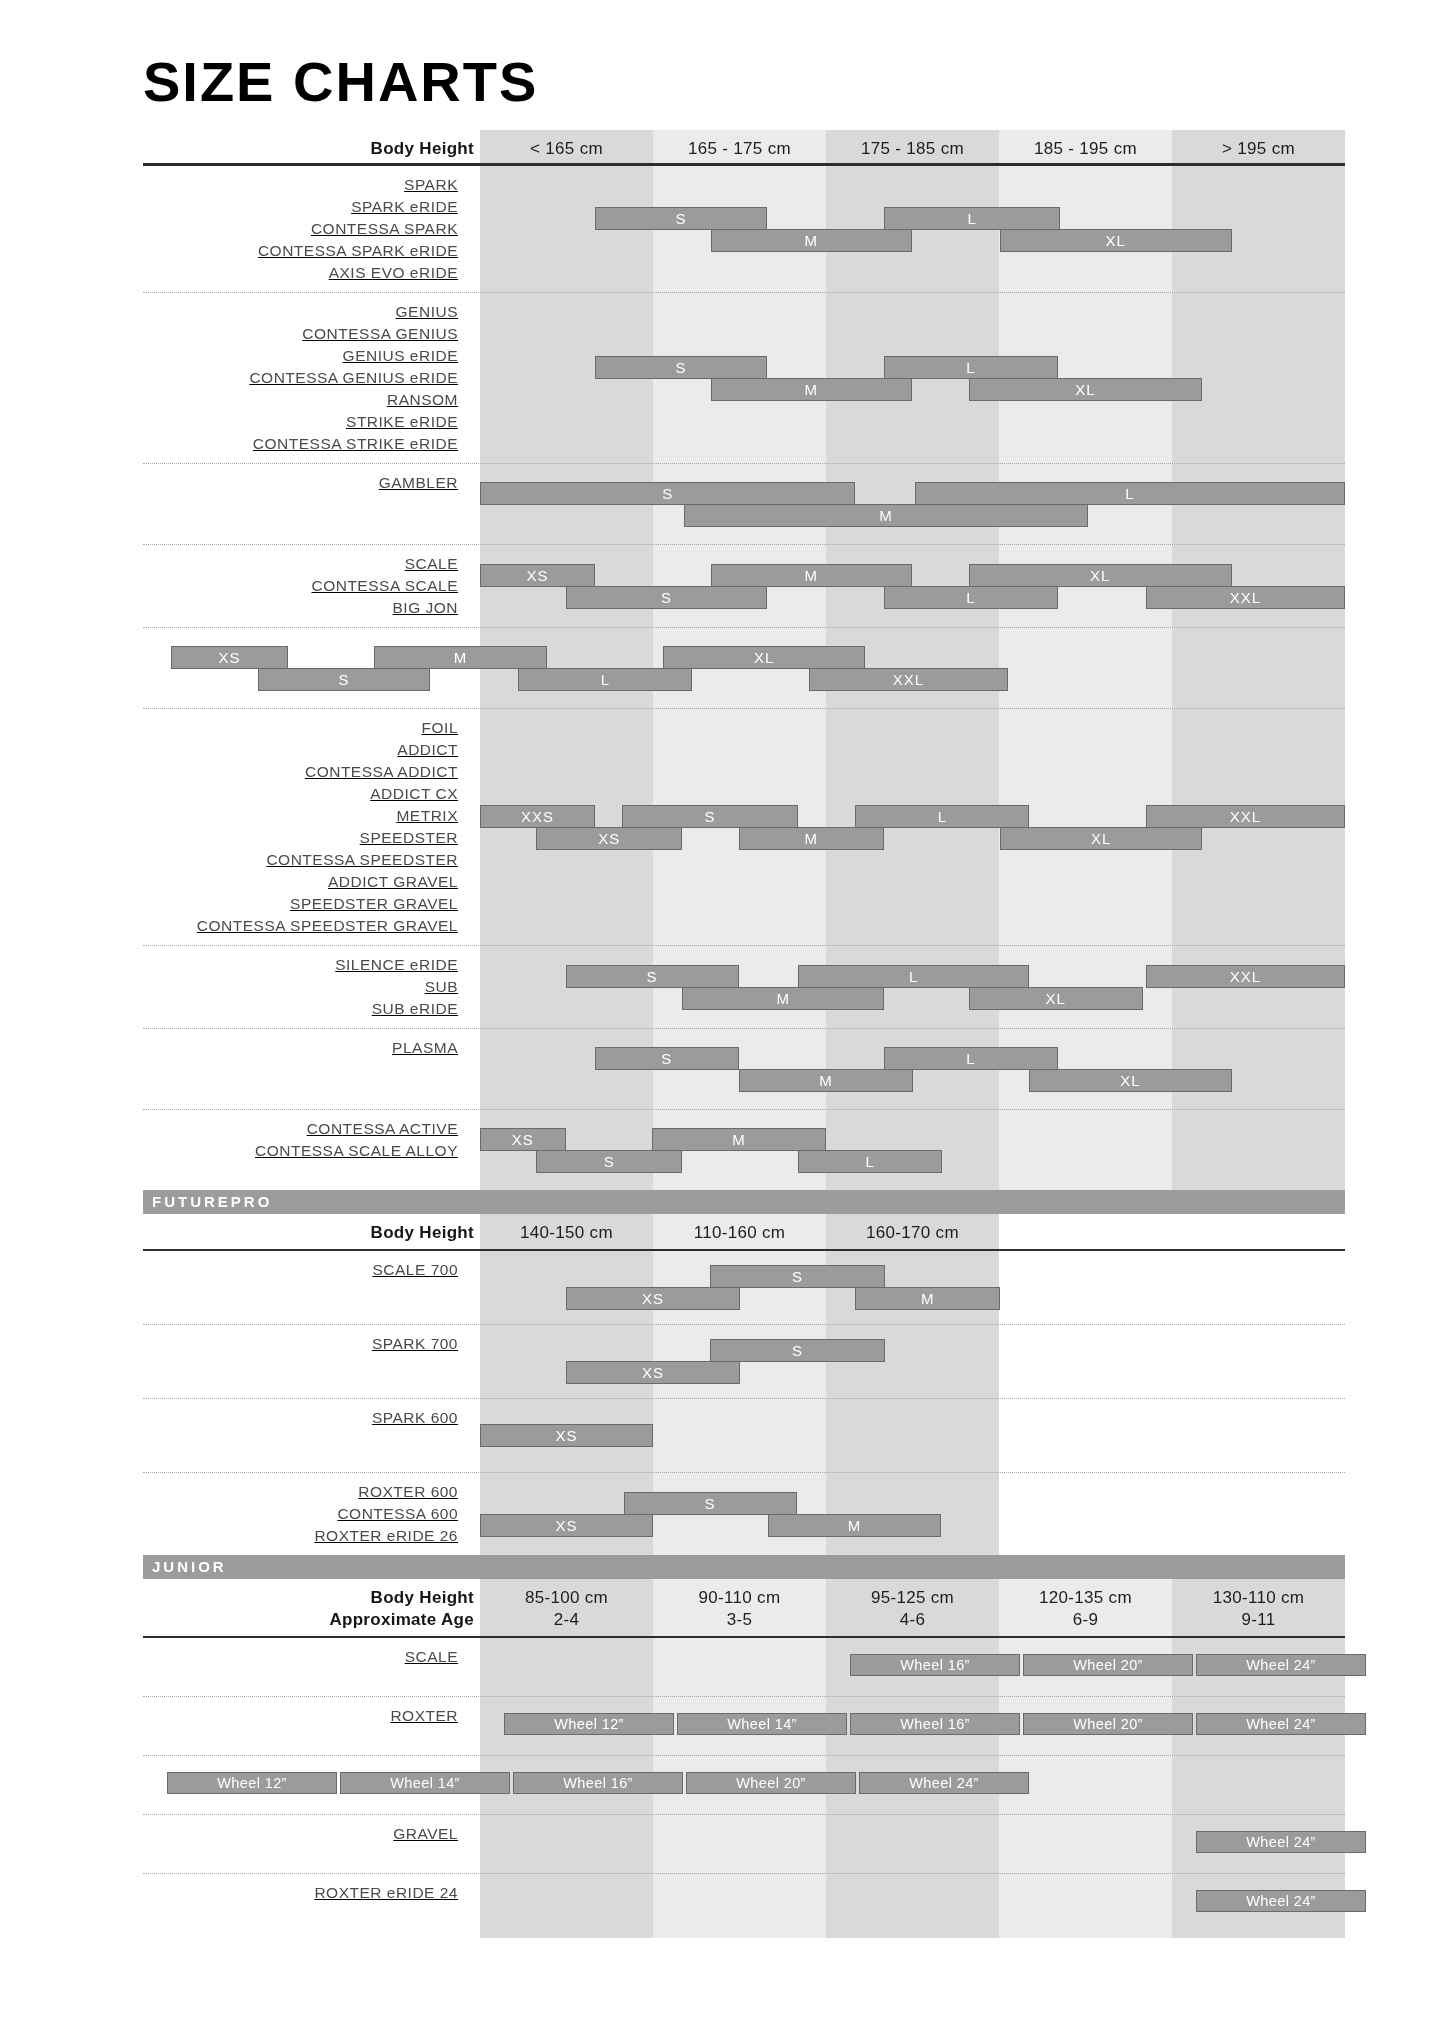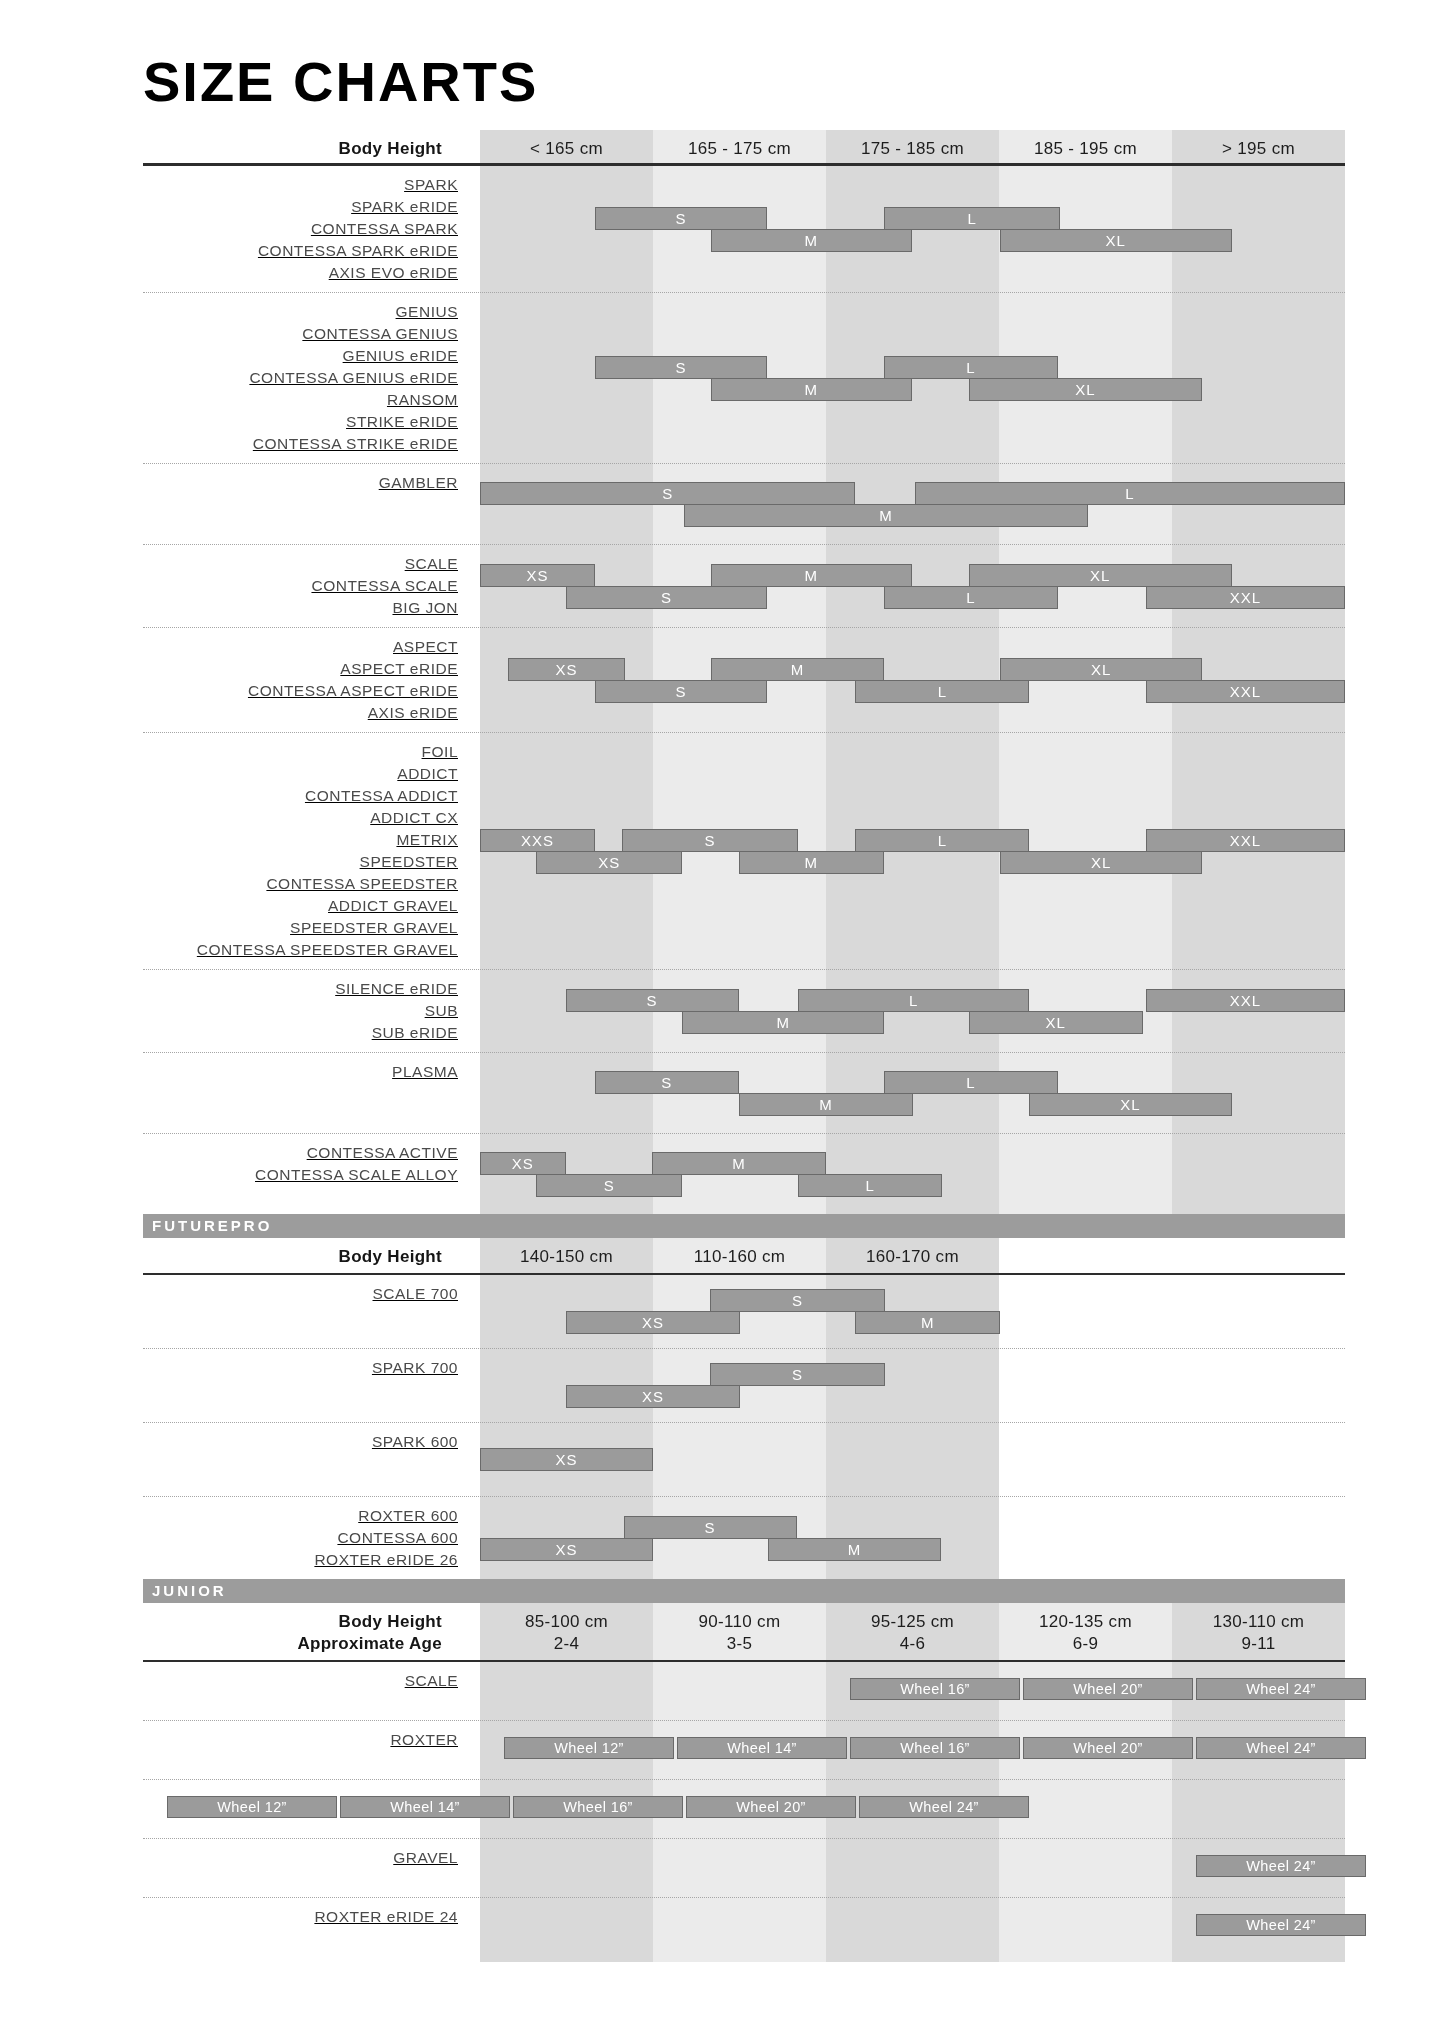--- a/index.html
+++ b/index.html
@@ -11,21 +11,21 @@
         font-weight:bold;font-size:15px;letter-spacing:3px;line-height:24px;
         padding-left:9px;box-sizing:border-box;}
   .section{position:relative;margin-left:143px;width:1202px;}
   .stripes{position:absolute;left:337px;top:0;bottom:0;width:865px;display:flex;z-index:0;}
   .stripe{width:20%;height:100%;}
   .stripe.dark{background:#d9d9d9;}
   .stripe.light{background:#ebebeb;}
   .sec-content{position:relative;z-index:1;}
   .header-row{display:flex;align-items:flex-end;padding:8px 0 3px;border-bottom:3px solid #2d2d2d;}
   .sec-futurepro .header-row,.sec-junior .header-row{border-bottom-width:2px;padding-bottom:5px;}
-  .header-label{width:337px;padding-right:38px;box-sizing:border-box;text-align:right;
+  .header-label{width:337px;padding-right:6px;box-sizing:border-box;text-align:right;
                 font-weight:bold;font-size:17px;line-height:22px;color:#161616;letter-spacing:0.3px;}
   .header-cols{width:865px;display:flex;}
   .header-col{width:20%;text-align:center;font-size:17px;line-height:22px;color:#1d1d1d;letter-spacing:0.3px;}
   .group{display:flex;border-bottom:1px dotted #a6a6a6;padding:8px 0;text-decoration:underline;}
   .sec-main .group{min-height:64px;}
   .sec-futurepro .group{min-height:57px;}
   .sec-junior .group{min-height:38px;padding-bottom:12px;}
   .sec-junior .group:last-child{padding-bottom:18px;}
   .sec-content .group:last-child{border-bottom:none;}
   .models{width:337px;padding-right:22px;box-sizing:border-box;text-align:right;}
@@ -143,26 +143,20 @@
                 <div class="bar" style="left: 56.5%; width: 30.4%;">XL</div>
               </div>
               <div class="bar-row">
                 <div class="bar" style="left: 9.9%; width: 23.3%;">S</div>
                 <div class="bar" style="left: 46.7%; width: 20.1%;">L</div>
                 <div class="bar" style="left: 77%; width: 23%;">XXL</div>
               </div>
             </div>
           </div>
           <div class="group">
-            <div class="models">
-              <div class="model">ASPECT</div>
-              <div class="model">ASPECT eRIDE</div>
-              <div class="model">CONTESSA ASPECT eRIDE</div>
-              <div class="model">AXIS eRIDE</div>
-            </div>
             <div class="gantt">
               <div class="bar-row">
                 <div class="bar" style="left: 3.2%; width: 13.6%;">XS</div>
                 <div class="bar" style="left: 26.7%; width: 20%;">M</div>
                 <div class="bar" style="left: 60.1%; width: 23.4%;">XL</div>
               </div>
               <div class="bar-row">
                 <div class="bar" style="left: 13.3%; width: 19.9%;">S</div>
                 <div class="bar" style="left: 43.4%; width: 20.1%;">L</div>
                 <div class="bar" style="left: 77%; width: 23%;">XXL</div>

